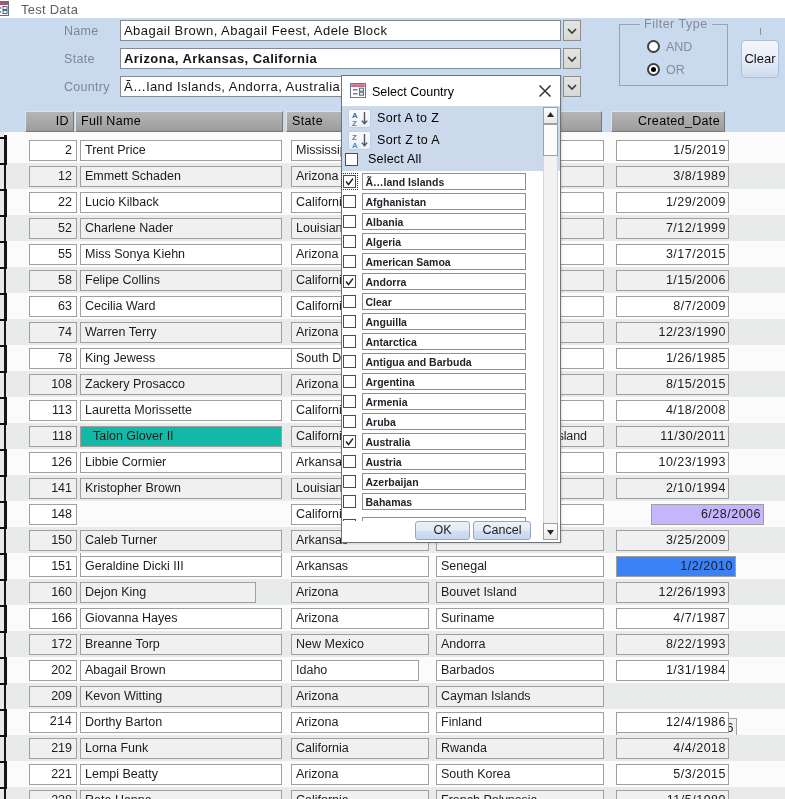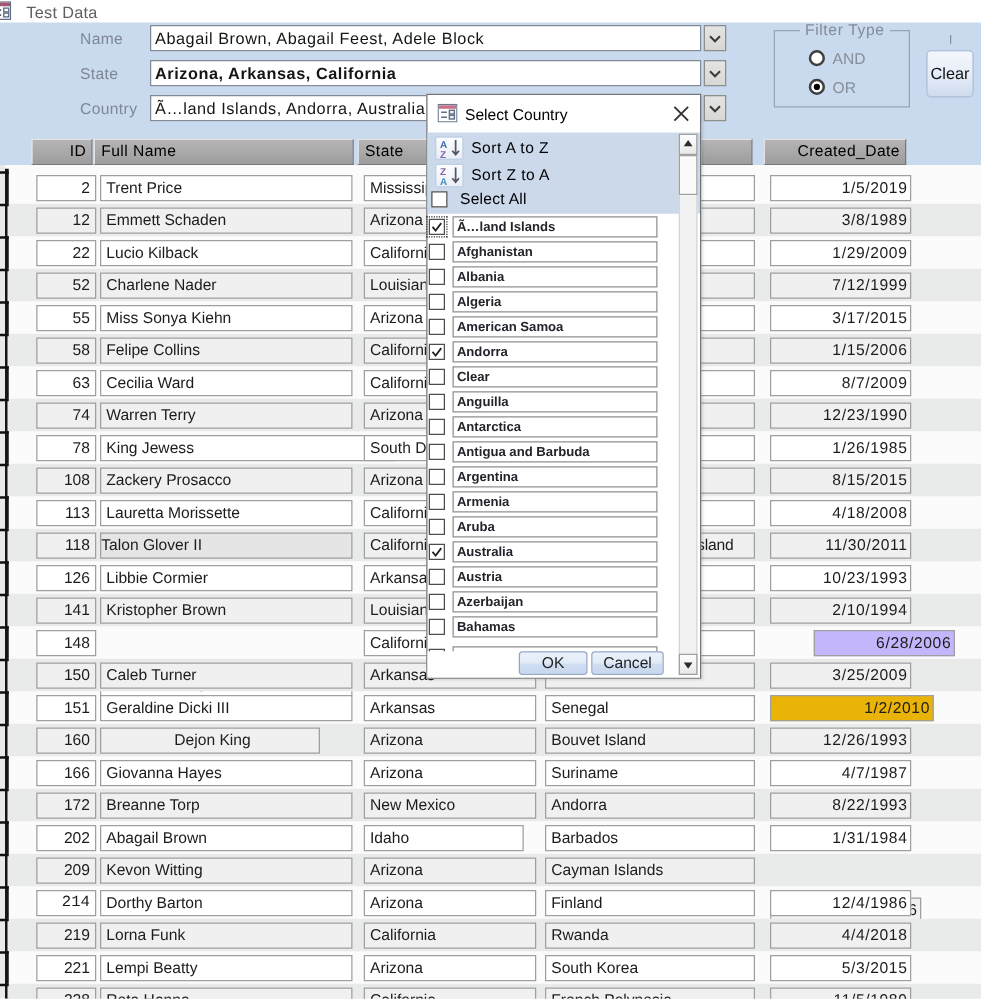--- a/index.html
+++ b/index.html
@@ -141,21 +141,21 @@
 <div class="cell datec" style="left:616px;top:374px;width:113px;text-align:right;padding-right:2px;background:#f0f0f0;">8/15/2015</div>
 <div class="rline" style="top:397px;"></div>
 <div class="cell" style="left:29px;top:400px;width:48px;text-align:right;padding-right:4px;background:#ffffff;">113</div>
 <div class="cell" style="left:80px;top:400px;width:202px;padding-left:4px;background:#ffffff;">Lauretta Morissette</div>
 <div class="cell" style="left:291px;top:400px;width:138px;padding-left:4px;background:#ffffff;">California</div>
 <div class="cell" style="left:436px;top:400px;width:168px;padding-left:4px;background:#ffffff;"></div>
 <div class="cell datec" style="left:616px;top:400px;width:113px;text-align:right;padding-right:2px;background:#ffffff;">4/18/2008</div>
 <div class="stripe" style="top:423px;background:#e9eaea;"></div>
 <div class="rline" style="top:423px;"></div>
 <div class="cell" style="left:29px;top:426px;width:48px;text-align:right;padding-right:4px;background:#f0f0f0;">118</div>
-<div class="cell" style="left:80px;top:426px;width:202px;padding-left:0;background:#e5e5e5;">Talon Glover II</div>
+<div class="cell" style="left:80px;top:426px;width:202px;padding-left:12px;background:#14b8a6;">Talon Glover II</div>
 <div class="cell" style="left:291px;top:426px;width:138px;padding-left:4px;background:#f0f0f0;">California</div>
 <div class="cell" style="left:436px;top:426px;width:168px;padding-left:4px;background:#f0f0f0;"><span id="sval" style="display:inline-block;margin-left:-5px;letter-spacing:-0.17px">Heard and McDonald Island</span></div>
 <div class="cell datec" style="left:616px;top:426px;width:113px;text-align:right;padding-right:2px;background:#f0f0f0;">11/30/2011</div>
 <div class="rline" style="top:449px;"></div>
 <div class="cell" style="left:29px;top:452px;width:48px;text-align:right;padding-right:4px;background:#ffffff;">126</div>
 <div class="cell" style="left:80px;top:452px;width:202px;padding-left:4px;background:#ffffff;">Libbie Cormier</div>
 <div class="cell" style="left:291px;top:452px;width:138px;padding-left:4px;background:#ffffff;">Arkansas</div>
 <div class="cell" style="left:436px;top:452px;width:168px;padding-left:4px;background:#ffffff;"></div>
 <div class="cell datec" style="left:616px;top:452px;width:113px;text-align:right;padding-right:2px;background:#ffffff;">10/23/1993</div>
 <div class="stripe" style="top:475px;background:#e9eaea;"></div>
@@ -176,25 +176,25 @@
 <div class="cell" style="left:29px;top:530px;width:48px;text-align:right;padding-right:4px;background:#f0f0f0;">150</div>
 <div class="cell" style="left:80px;top:530px;width:202px;padding-left:4px;background:#f0f0f0;">Caleb Turner</div>
 <div class="cell" style="left:291px;top:530px;width:138px;padding-left:4px;background:#f0f0f0;">Arkansas</div>
 <div class="cell" style="left:436px;top:530px;width:168px;padding-left:4px;background:#f0f0f0;"></div>
 <div class="cell datec" style="left:616px;top:530px;width:113px;text-align:right;padding-right:2px;background:#f0f0f0;">3/25/2009</div>
 <div class="rline" style="top:553px;"></div>
 <div class="cell" style="left:29px;top:556px;width:48px;text-align:right;padding-right:4px;background:#ffffff;">151</div>
 <div class="cell" style="left:80px;top:556px;width:202px;padding-left:4px;background:#ffffff;">Geraldine Dicki III</div>
 <div class="cell" style="left:291px;top:556px;width:138px;padding-left:4px;background:#ffffff;">Arkansas</div>
 <div class="cell" style="left:436px;top:556px;width:168px;padding-left:4px;background:#ffffff;">Senegal</div>
-<div class="cell datec" style="left:616px;top:556px;width:131px;text-align:right;padding-right:2px;background:#eab308;">1/2/2010</div>
+<div class="cell datec" style="left:616px;top:556px;width:120px;text-align:right;padding-right:2px;background:#3b82f6;">1/2/2010</div>
 <div class="stripe" style="top:579px;background:#e9eaea;"></div>
 <div class="rline" style="top:579px;"></div>
 <div class="cell" style="left:29px;top:582px;width:48px;text-align:right;padding-right:4px;background:#f0f0f0;">160</div>
-<div class="cell" style="left:80px;top:582px;width:176px;padding-left:4px;background:#f0f0f0;text-align:center;">Dejon King</div>
+<div class="cell" style="left:80px;top:582px;width:176px;padding-left:4px;background:#f0f0f0;">Dejon King</div>
 <div class="cell" style="left:291px;top:582px;width:138px;padding-left:4px;background:#f0f0f0;">Arizona</div>
 <div class="cell" style="left:436px;top:582px;width:168px;padding-left:4px;background:#f0f0f0;">Bouvet Island</div>
 <div class="cell datec" style="left:616px;top:582px;width:113px;text-align:right;padding-right:2px;background:#f0f0f0;">12/26/1993</div>
 <div class="rline" style="top:605px;"></div>
 <div class="cell" style="left:29px;top:608px;width:48px;text-align:right;padding-right:4px;background:#ffffff;">166</div>
 <div class="cell" style="left:80px;top:608px;width:202px;padding-left:4px;background:#ffffff;">Giovanna Hayes</div>
 <div class="cell" style="left:291px;top:608px;width:138px;padding-left:4px;background:#ffffff;">Arizona</div>
 <div class="cell" style="left:436px;top:608px;width:168px;padding-left:4px;background:#ffffff;">Suriname</div>
 <div class="cell datec" style="left:616px;top:608px;width:113px;text-align:right;padding-right:2px;background:#ffffff;">4/7/1987</div>
 <div class="stripe" style="top:631px;background:#e9eaea;"></div>

